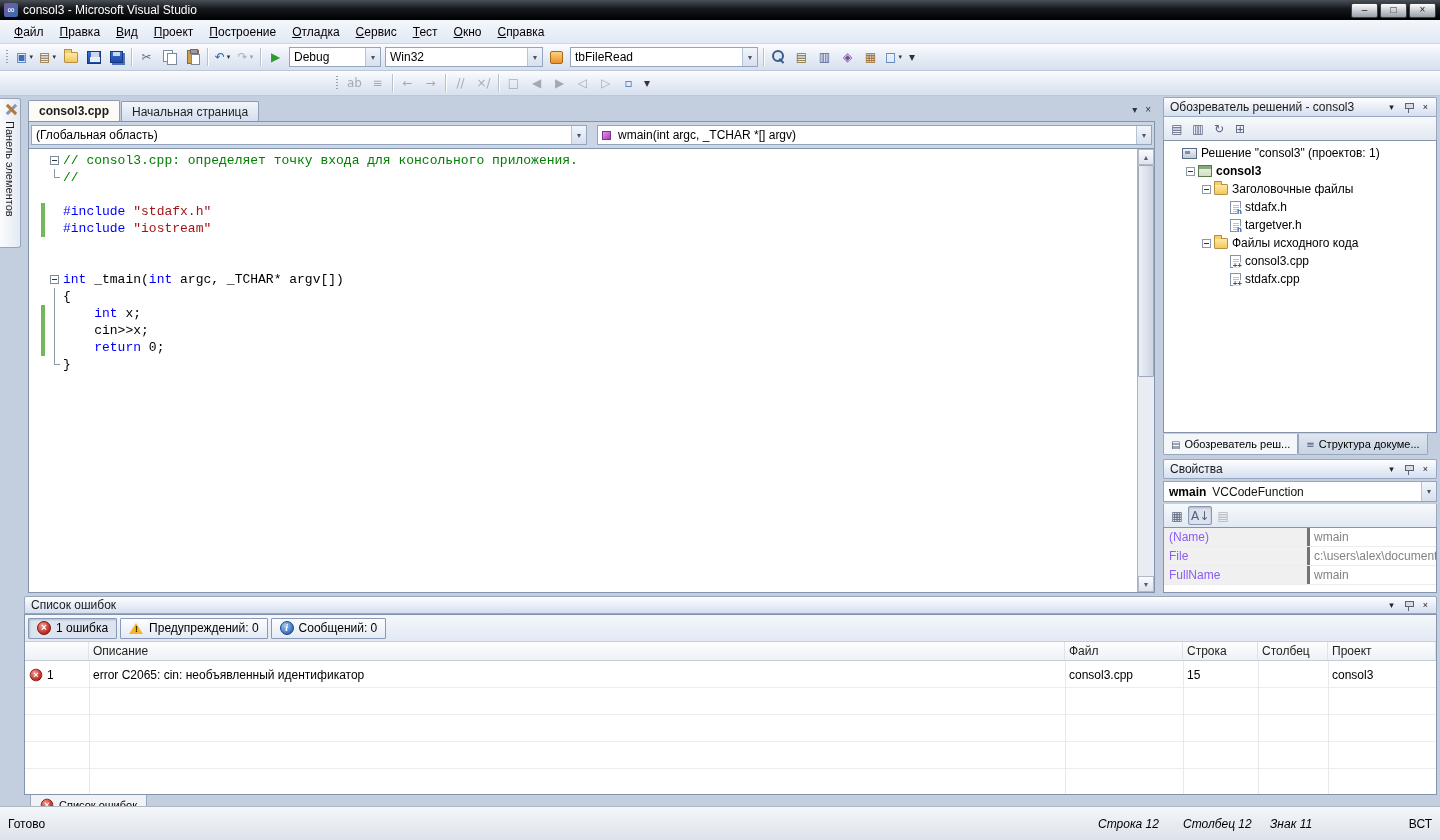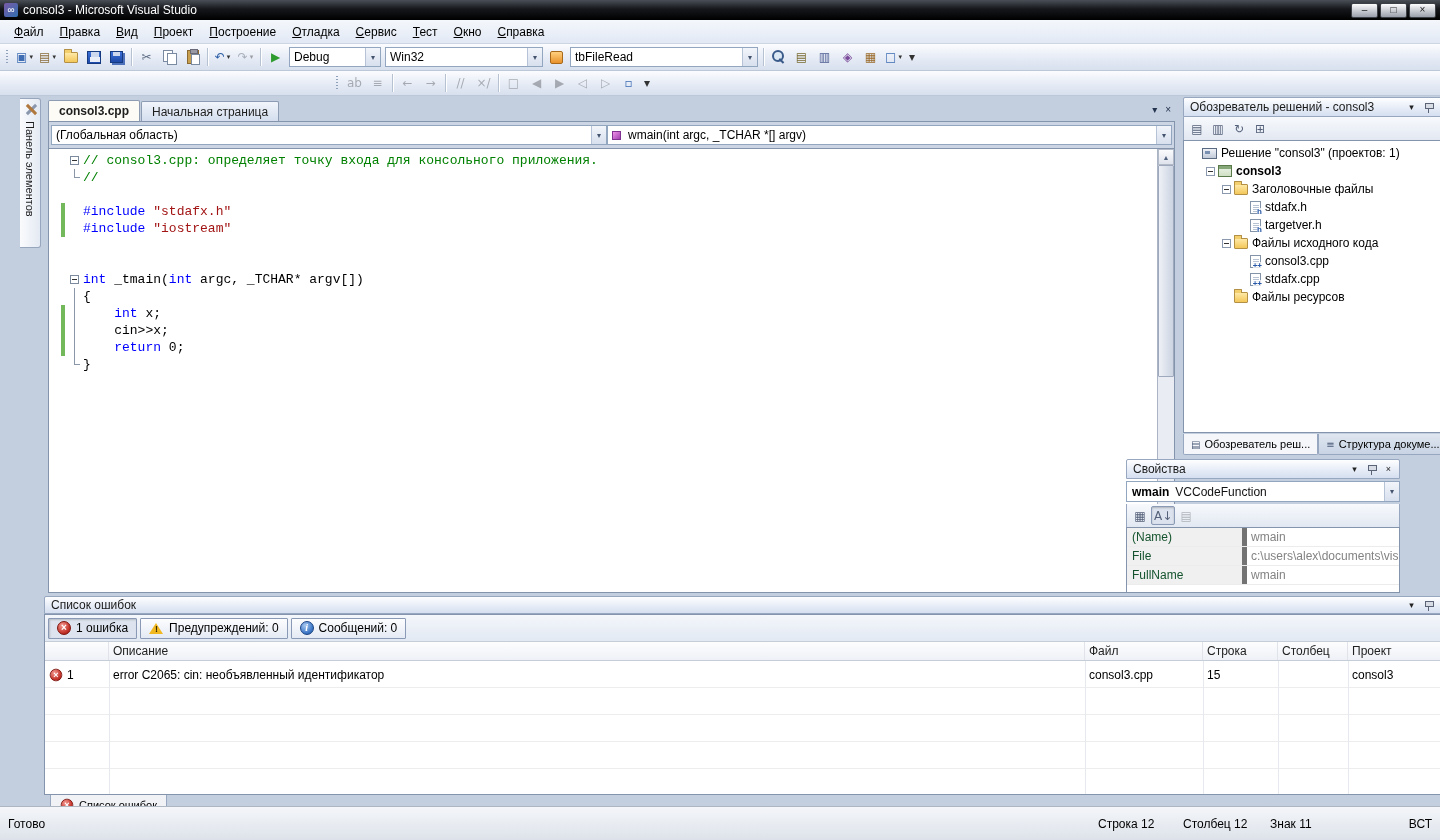--- a/index.html
+++ b/index.html
@@ -54,38 +54,38 @@
   .ic-orange{width:13px;height:13px;background:linear-gradient(#ffd080,#e8922a);border:1px solid #a86a1a;border-radius:2px;}
   .ic-find{width:14px;height:14px;}
   .ic-find::before{content:"";position:absolute;left:0;top:0;width:8px;height:8px;border:2px solid #3a5a8a;border-radius:50%;background:#dce8f4;}
   .ic-find::after{content:"";position:absolute;left:8px;top:8px;width:6px;height:2px;background:#3a5a8a;transform:rotate(45deg);transform-origin:0 0;}
   .ic-method{width:9px;height:9px;background:linear-gradient(135deg,#f090e8,#a040b0);border:1px solid #803090;margin:0 3px 0 4px;flex:none;}
   .ic-pin{position:relative;display:inline-block;width:11px;height:12px;}
   .ic-pin::before{content:"";position:absolute;left:2px;top:2px;width:7px;height:4px;background:#d8dce4;border:1px solid #5a6476;}
   .ic-pin::after{content:"";position:absolute;left:5px;top:8px;width:1px;height:4px;background:#5a6476;}
 
   
-  .main{flex:1;position:relative;overflow:hidden;margin-left:20px;}
+  .main{flex:1;position:relative;overflow:hidden;}
 
   
   .toolbox-tab{position:absolute;left:0;top:2px;width:21px;height:150px;background:linear-gradient(90deg,#fafbfd,#e4eaf3);border:1px solid #97a5bd;border-left:none;border-radius:0 3px 3px 0;display:flex;flex-direction:column;align-items:center;padding-top:4px;}
   .toolbox-icon{width:13px;height:13px;position:relative;flex:none;}
   .toolbox-icon::before{content:"";position:absolute;left:6px;top:0;width:3px;height:13px;background:#8a97ad;transform:rotate(45deg);}
   .toolbox-icon::after{content:"";position:absolute;left:6px;top:0;width:3px;height:13px;background:#b0783c;transform:rotate(-45deg);}
   .vtext{writing-mode:vertical-rl;font-size:11px;margin-top:5px;color:#1e1e1e;white-space:nowrap;}
 
   
   .editor{position:absolute;left:28px;top:4px;width:1127px;height:493px;display:flex;flex-direction:column;}
   .doc-tabs{height:21px;display:flex;align-items:flex-end;position:relative;flex:none;}
   .doc-tab{height:20px;padding:0 10px;display:inline-flex;align-items:center;font-size:12px;border:1px solid #8d9cb3;border-bottom:none;border-radius:2px 2px 0 0;background:linear-gradient(#f1f5fb,#d4deee);margin-right:1px;color:#1e1e1e;white-space:nowrap;}
   .doc-tab.active{background:#fcfbf6;font-weight:bold;height:21px;}
   .tab-controls{position:absolute;right:4px;top:4px;display:flex;gap:8px;}
   .tab-ctl{font-size:10px;color:#24344f;cursor:default;}
   .editor-body{flex:1;border:1px solid #8494ad;background:#ccd5e4;display:flex;flex-direction:column;overflow:hidden;}
-  .navbar{height:26px;display:flex;align-items:center;padding:3px 2px;gap:0;flex:none;}
+  .navbar{height:26px;display:flex;align-items:center;padding:3px 2px;gap:10px;flex:none;}
   .scope-combo{width:556px;height:20px;}
   .member-combo{flex:1;height:20px;}
   .code-wrap{flex:1;display:flex;background:#fff;border-top:1px solid #8494ad;overflow:hidden;}
   .code{flex:1;overflow:hidden;padding-top:3px;}
   .code-line{display:flex;height:17px;align-items:stretch;font-family:"Liberation Mono","DejaVu Sans Mono",monospace;font-size:13px;line-height:17px;}
   .ind-margin{width:12px;flex:none;}
   .chg{width:4px;margin-right:2px;flex:none;}
   .chg.on{background:#74b85c;}
   .fold{width:16px;position:relative;flex:none;}
   .foldbox{position:absolute;left:3px;top:4px;width:9px;height:9px;border:1px solid #7c8a9e;background:#fff;}
@@ -122,27 +122,27 @@
   .ic-project::before{content:"";position:absolute;left:0;top:0;right:0;height:3px;background:#86a878;}
   .ic-file{width:11px;height:13px;background:#fff;border:1px solid #8494a8;}
   .ic-file::before{content:"";position:absolute;left:2px;top:3px;width:6px;height:1px;background:#b8c4d4;box-shadow:0 2px 0 #b8c4d4,0 4px 0 #b8c4d4,0 6px 0 #b8c4d4;}
   .ic-file .lt{position:absolute;right:-2px;bottom:-3px;font-size:8px;font-weight:bold;color:#2858a8;line-height:8px;background:rgba(255,255,255,.75);font-family:"Liberation Sans",sans-serif;}
   .se-tabs{height:22px;display:flex;padding-top:1px;flex:none;}
   .se-tab{display:inline-flex;align-items:center;gap:4px;padding:0 7px;font-size:11px;border:1px solid #98a7c0;border-top:none;background:linear-gradient(#dfe6f0,#c8d3e4);height:21px;white-space:nowrap;overflow:hidden;border-radius:0 0 2px 2px;}
   .se-tab.active{background:#f4f6fa;}
   .mini-glyph{font-size:10px;color:#4a5a78;font-family:"DejaVu Sans",sans-serif;}
 
   
-  .props{left:1106px;top:363px;width:274px;height:134px;justify-content:center;}
+  .props{left:1163px;top:363px;width:274px;height:134px;justify-content:center;}
   .prop-combo{height:21px;margin:2px 0;background:#fff;border:1px solid #93a6c0;display:flex;align-items:center;padding-left:5px;font-size:12px;flex:none;}
   .prop-obj{font-weight:bold;margin-right:6px;}
   .prop-type{flex:1;color:#111;}
   .prop-grid{flex:1;background:#fff;border:1px solid #8494ad;font-size:12px;overflow:hidden;}
   .prop-row{height:19px;display:flex;border-bottom:1px solid #ececec;}
-  .prop-name{width:120px;background:#f0f0f0;border-right:5px solid #737373;padding:2px 5px;color:#14532d;white-space:nowrap;overflow:hidden;flex:none;}
+  .prop-name{width:146px;background:#f0f0f0;border-right:3px solid #737373;padding:2px 5px;color:#8b5cf6;white-space:nowrap;overflow:hidden;flex:none;}
   .prop-value{flex:1;padding:2px 4px;color:#838383;white-space:nowrap;overflow:hidden;}
 
   
   .el{left:24px;top:500px;width:1413px;height:221px;}
   .el .panel-header{height:18px;}
   .el-body{flex:1;background:#fff;border:1px solid #8494ad;display:flex;flex-direction:column;overflow:hidden;}
   .el-filters{height:27px;display:flex;align-items:center;gap:3px;padding:2px 3px;background:linear-gradient(#f4f7fb,#e2e9f3);border-bottom:1px solid #c5cdd9;flex:none;}
   .filter-btn{height:21px;display:inline-flex;align-items:center;gap:5px;padding:0 8px;border:1px solid #8a99b5;background:linear-gradient(#fdfdfe,#e4eaf4);font-size:12px;border-radius:1px;white-space:nowrap;}
   .filter-btn.pressed{background:#dde4ef;box-shadow:inset 1px 1px 2px rgba(0,0,0,.18);}
   .el-colheader{height:19px;display:flex;background:linear-gradient(#fdfdfe,#eef1f6);border-bottom:1px solid #c5cdd9;font-size:12px;color:#222;flex:none;}
@@ -167,21 +167,21 @@
   .sev-info{background:radial-gradient(circle at 35% 30%,#a8c8f0,#3e78c8 65%,#1e4c90);border:1px solid #1a4485;}
   .sev-info::after{content:"i";position:absolute;left:0;right:0;top:0;color:#fff;font-size:10px;font-weight:bold;font-style:italic;text-align:center;line-height:12px;font-family:"Liberation Serif",serif;}
   .sev-warning{width:15px;height:13px;border-radius:0;background:none;border:none;}
   .sev-warning::before{content:"";position:absolute;left:0;top:1px;width:0;height:0;border-left:7px solid transparent;border-right:7px solid transparent;border-bottom:11px solid #f2b820;}
   .sev-warning::after{content:"!";position:absolute;left:0;right:0;top:2px;text-align:center;font-size:9px;font-weight:bold;color:#3a2a00;}
   .sev-small{transform:scale(.9);}
 
   
   .statusbar{height:34px;background:linear-gradient(#f4f6f9,#dde2ea);border-top:1px solid #aeb6c2;display:flex;align-items:center;font-size:12px;padding:0 8px;flex:none;}
   .sb-ready{flex:1;}
-  .sb-cell{width:85px;flex:none;}
+  .sb-cell{width:85px;flex:none;font-style:italic;}
   .sb-col{width:87px;}
   .sb-char{width:128px;}
   .sb-mode{width:34px;text-align:right;flex:none;}
 </style>
 </head>
 <body>
 
 <div id="window">
 
   <div class="titlebar">
@@ -526,25 +526,20 @@
               <span class="lt">++</span>
             </span>
             <span class="tree-label">consol3.cpp</span>
           </div>
           <div class="tree-item" style="padding-left: 54px;">
             <span class="exp-space"></span>
             <span class="ic tree-icon ic-file">
               <span class="lt">++</span>
             </span>
             <span class="tree-label">stdafx.cpp</span>
-          </div>
-          <div class="tree-item" style="padding-left: 38px;">
-            <span class="exp-space"></span>
-            <span class="ic tree-icon ic-folder"></span>
-            <span class="tree-label">Файлы ресурсов</span>
           </div>
         </div>
       <div class="se-tabs" id="seTabs">
           <span class="se-tab active">
             <span class="mini-glyph">▤</span>
             <span>Обозреватель реш...</span>
           </span>
           <span class="se-tab">
             <span class="mini-glyph">≡</span>
             <span>Структура докуме...</span>

